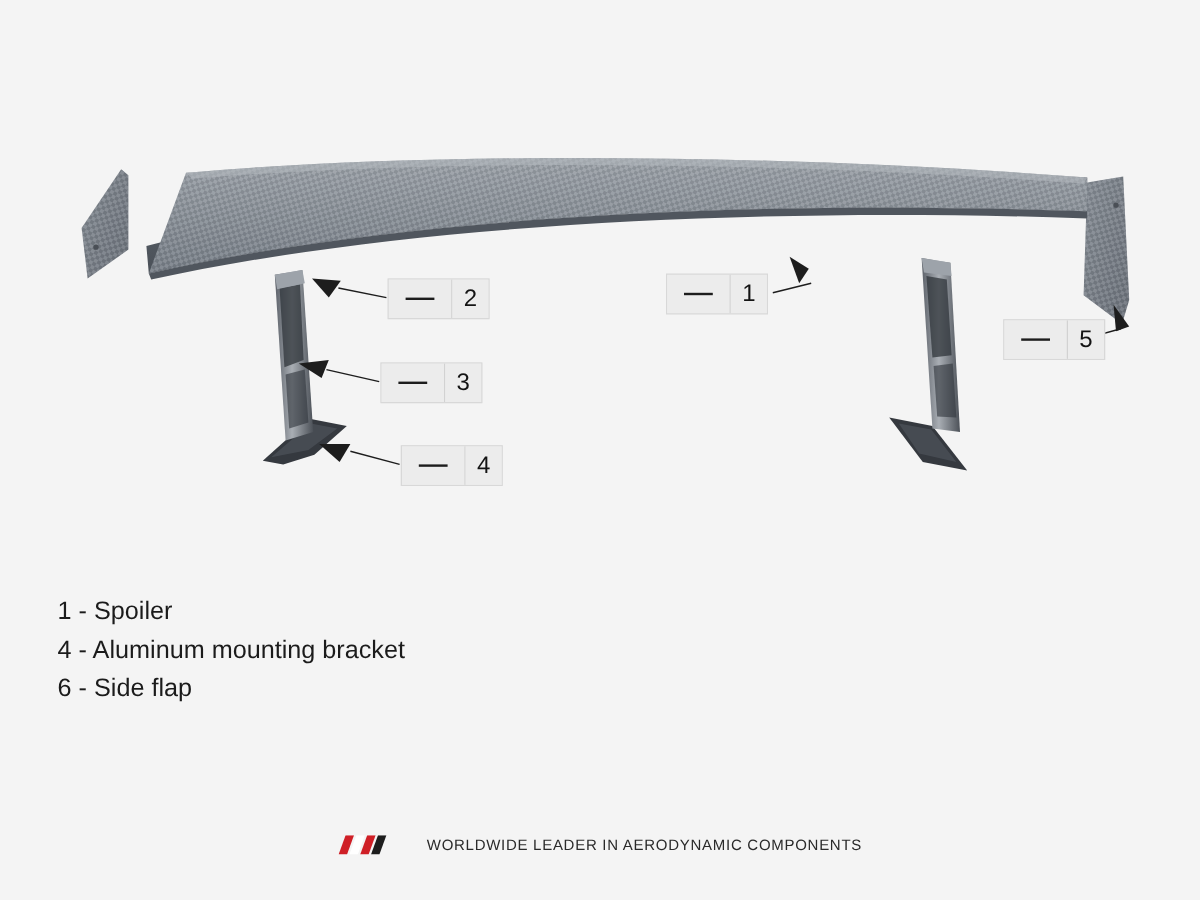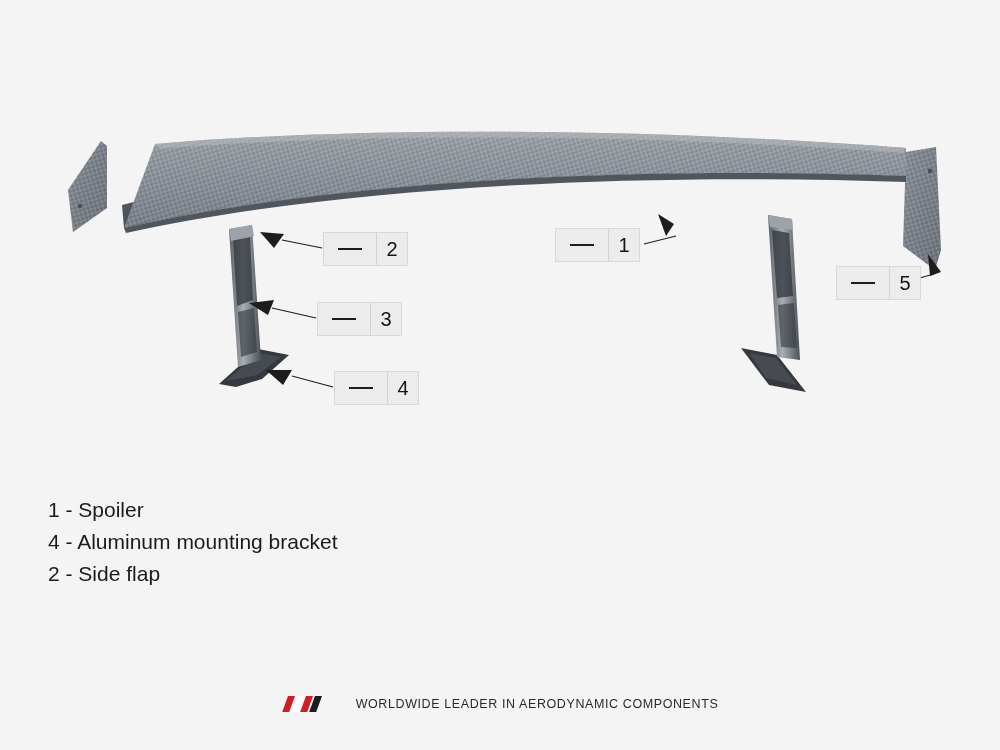--- a/index.html
+++ b/index.html
@@ -246,21 +246,21 @@
   <div class="callout" style="left:836px; top:266px;">
     <span class="dash">
         <i></i>
       </span>
     <span class="num">5</span>
   </div>
 
   <div class="legend">
     <div class="legend-item">1 - Spoiler</div>
     <div class="legend-item">4 - Aluminum mounting bracket</div>
-    <div class="legend-item">2 - Side flap</div>
+    <div class="legend-item">6 - Side flap</div>
   </div>
 
   <div class="footer">
     <span class="footer-logo">
       <svg width="60" height="16" viewBox="0 0 60 16" xmlns="http://www.w3.org/2000/svg">
         <g transform="skewX(-20)">
           <rect x="6" y="0" width="7" height="16" fill="#cf1f26"></rect>
           <rect x="15" y="0" width="7" height="16" fill="#ffffff"></rect>
           <rect x="24" y="0" width="7" height="16" fill="#cf1f26"></rect>
           <rect x="33" y="0" width="7" height="16" fill="#1d1d1d"></rect>

